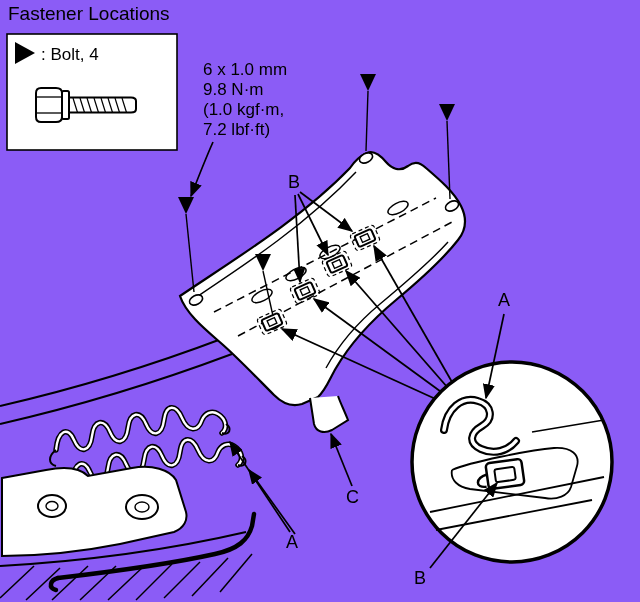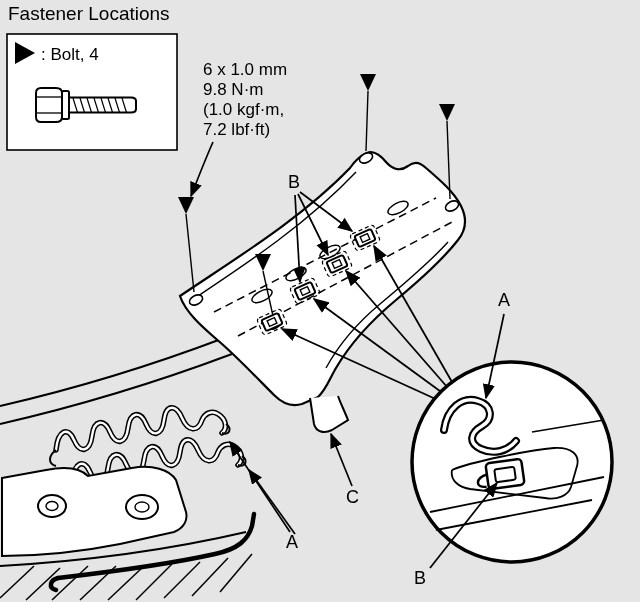--- a/index.html
+++ b/index.html
@@ -1,16 +1,16 @@
 <!DOCTYPE html>
 <html><head>
 <meta charset="utf-8">
 <style>
   html,body{margin:0;padding:0;background:#ffffff;}
-  .page{width:640px;height:602px;position:relative;background:#e5e5e5;overflow:hidden;}
+  .page{width:640px;height:602px;position:relative;background:#8b5cf6;overflow:hidden;}
   svg{display:block;}
   text{font-family:"Liberation Sans", sans-serif;fill:#000;}
   .title{font-size:19px;}
   .t17{font-size:17px;}
   .callout{font-size:18px;}
   .ln{stroke:#000;fill:none;}
 </style>
 </head>
 <body>
 

